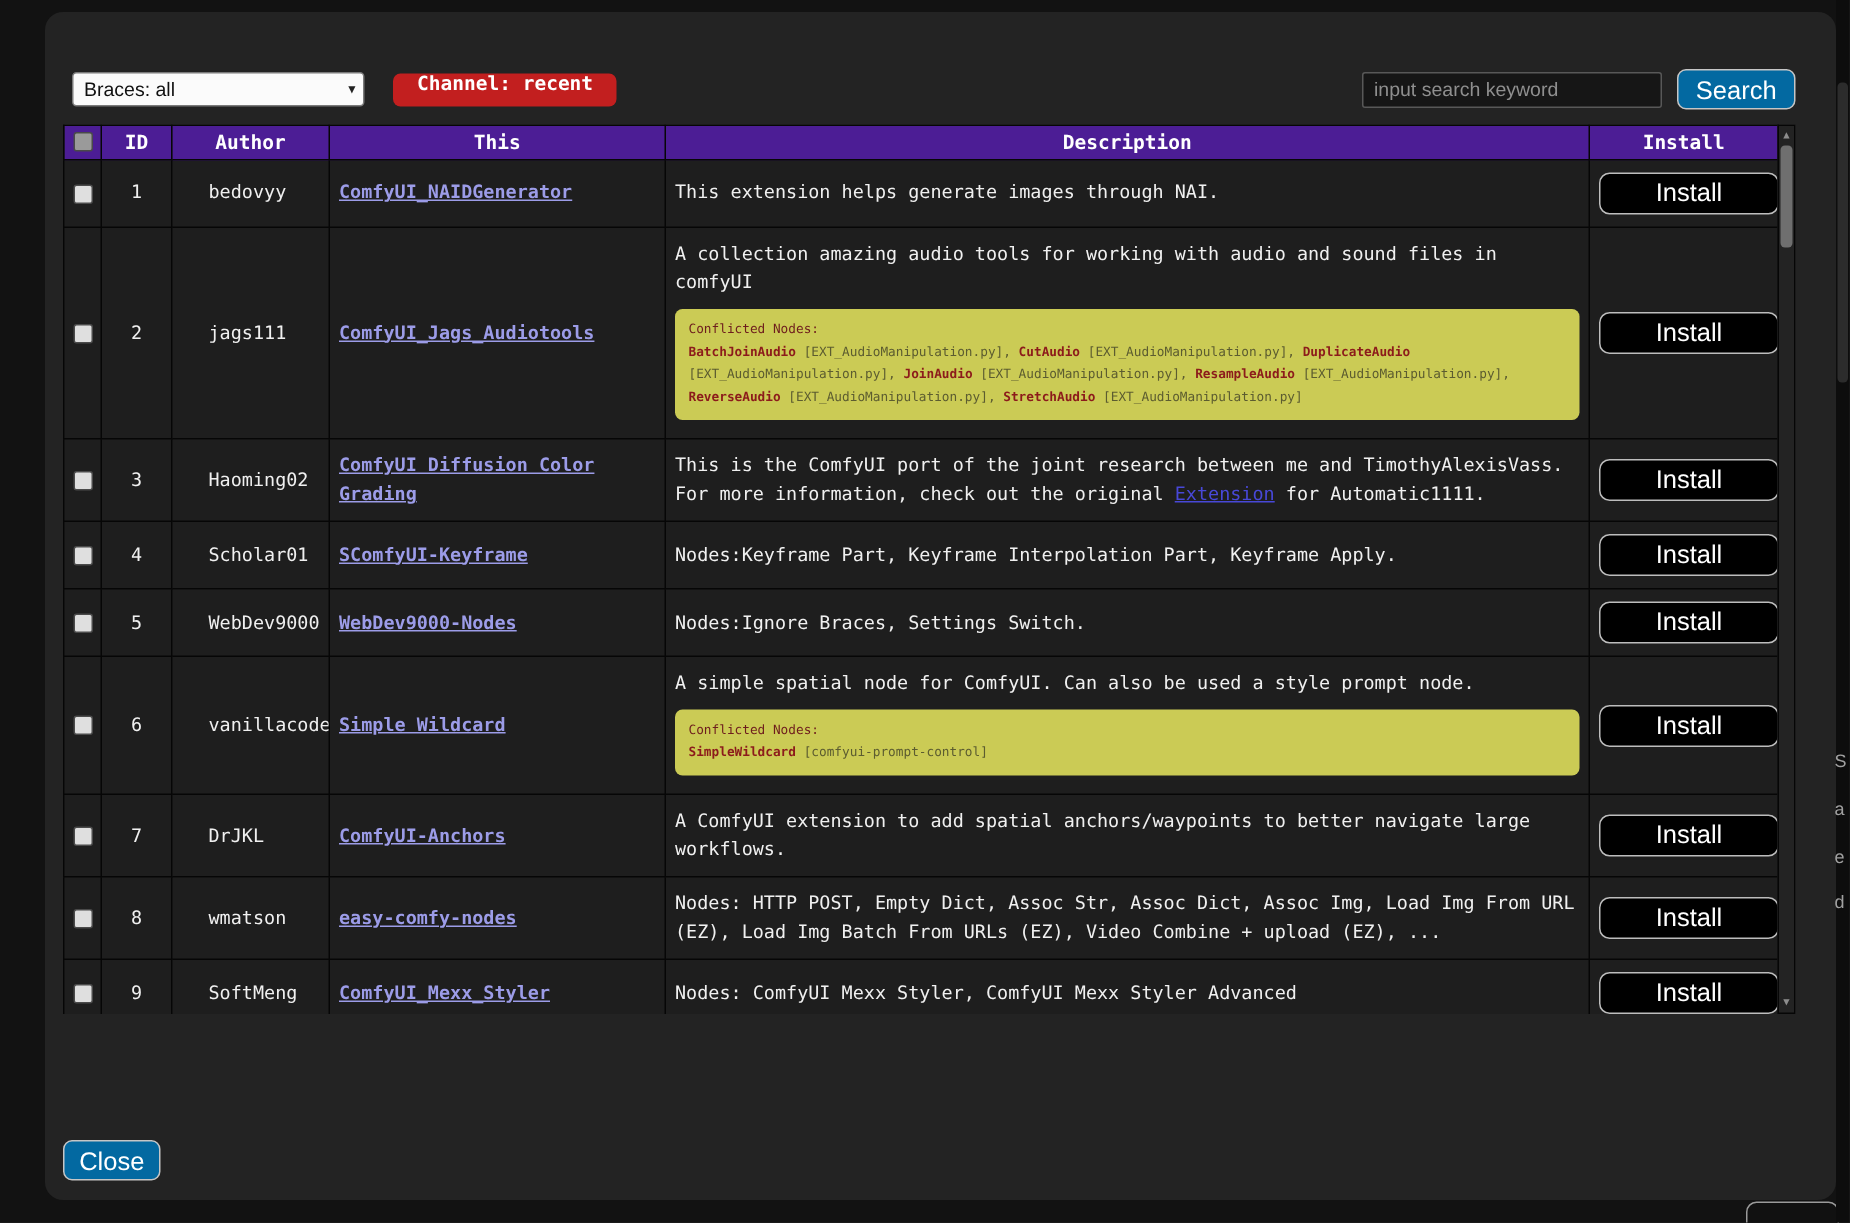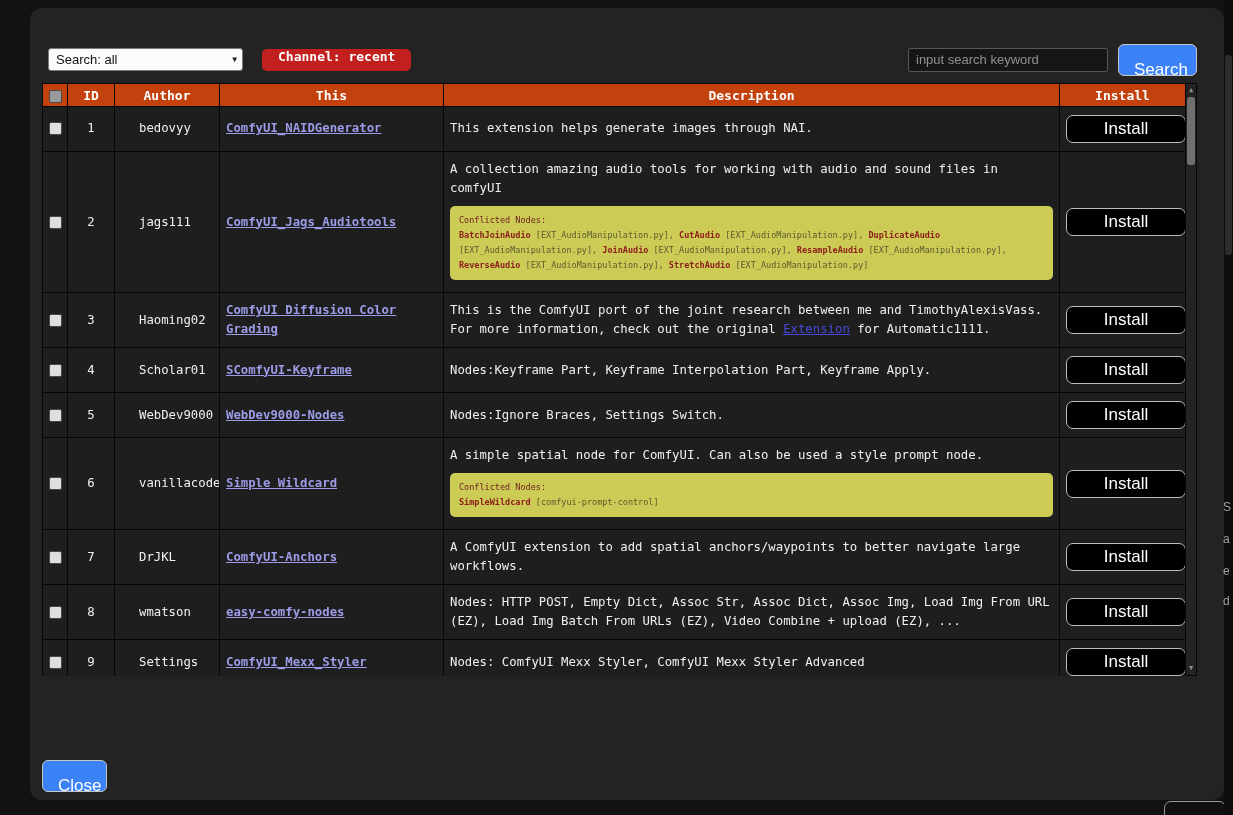--- a/index.html
+++ b/index.html
@@ -22,29 +22,29 @@
                  border-radius:3px;color:#111;font:13px "Liberation Sans",sans-serif;
                  line-height:21px;padding:0 22px 0 7px;cursor:default;}
   .filter-arrow{position:absolute;right:6px;top:7px;font-size:8px;color:#222;}
   .channel-badge{margin-left:19px;height:22px;line-height:22px;padding:0 16px;
                  background:var(--badge);border-radius:5px;color:#fff;
                  font:bold 13px "DejaVu Sans Mono",monospace;text-align:right;}
   .search-input{margin-left:auto;width:200px;height:24px;background:#161616;
                 border:1px solid #585858;border-radius:2px;color:#e5e5e5;
                 font:13px "Liberation Sans",sans-serif;padding:0 7px;}
   .search-input::placeholder{color:#8f8f8f;}
-  .dlg-btn{background:#3b82f6;color:#fff;border:1px solid #c6c6c6;border-radius:6px;
-           font:17px "Liberation Sans",sans-serif;padding:15px;cursor:pointer;}
+  .dlg-btn{background:#0369a1;color:#fff;border:1px solid #c6c6c6;border-radius:6px;
+           font:17px "Liberation Sans",sans-serif;padding:4px;cursor:pointer;}
   .search-btn{margin-left:10px;width:79px;height:27px;}
 
   
   .table-wrap{position:absolute;left:12px;top:75px;width:1155px;height:593px;overflow:hidden;}
   table{border-collapse:collapse;table-layout:fixed;width:1143px;}
   th,td{border:1px solid #060606;}
-  thead th{background:#c2410c;color:#fff;height:23px;padding:0;text-align:center;
+  thead th{background:#4c1d95;color:#fff;height:23px;padding:0;text-align:center;
            font:bold 13px "DejaVu Sans Mono",monospace;}
   tbody tr{background:#1e1e1e;}
   td{padding:8px 6px;color:#f0f0f0;font:12.3px/1.55 "DejaVu Sans Mono",monospace;
      vertical-align:middle;}
   td.cb{text-align:center;padding:4px 0;}
   td.idc{text-align:center;}
   td.author{white-space:nowrap;overflow:hidden;padding-left:24px;}
   .namelink{color:var(--name);font-weight:bold;text-decoration:underline;
             text-decoration-thickness:1px;cursor:pointer;}
   .desc-link{color:var(--link);text-decoration:underline;cursor:pointer;}
@@ -82,21 +82,21 @@
   .partial-btn{position:absolute;left:1164px;top:801px;width:62px;height:28px;background:#111;
                border:1px solid #9a9a9a;border-radius:7px;z-index:4;cursor:pointer;}
 </style>
 </head>
 <body>
 
 <div class="dialog">
 
   <div class="toolbar">
     <div class="filter-wrap">
-      <div class="filter-select">Search: all</div>
+      <div class="filter-select">Braces: all</div>
       <span class="filter-arrow">▼</span>
     </div>
     <span class="channel-badge">Channel: recent</span>
     <input class="search-input" placeholder="input search keyword" style="">
     <button class="dlg-btn search-btn">Search</button>
   </div>
 
   <div class="table-wrap">
     <table>
       <colgroup>
@@ -202,21 +202,21 @@
             <td class="author">wmatson</td>
             <td class="namec"><a class="namelink">easy-comfy-nodes</a></td>
             <td class="desc"><span>Nodes: HTTP POST, Empty Dict, Assoc Str, Assoc Dict, Assoc Img, Load Img From URL (EZ), Load Img Batch From URLs (EZ), Video Combine + upload (EZ), ...</span></td>
             <td class="installc">
               <button class="install-btn">Install</button>
             </td>
           </tr>
           <tr>
             <td class="cb"><input class="rowcb" type="checkbox" style=""></td>
             <td class="idc">9</td>
-            <td class="author">Settings</td>
+            <td class="author">SoftMeng</td>
             <td class="namec"><a class="namelink">ComfyUI_Mexx_Styler</a></td>
             <td class="desc"><span>Nodes: ComfyUI Mexx Styler, ComfyUI Mexx Styler Advanced</span></td>
             <td class="installc">
               <button class="install-btn">Install</button>
             </td>
           </tr>
         </tbody>
     </table>
 
     <div class="tscroll">

